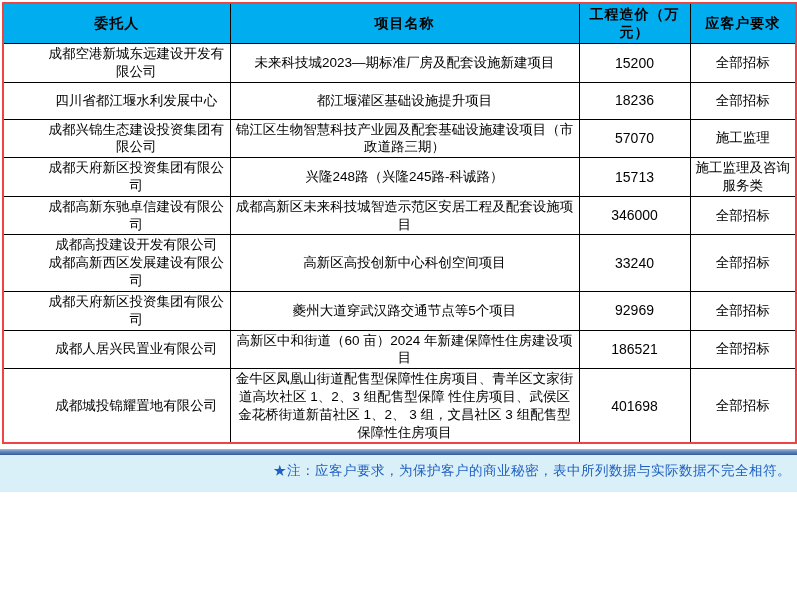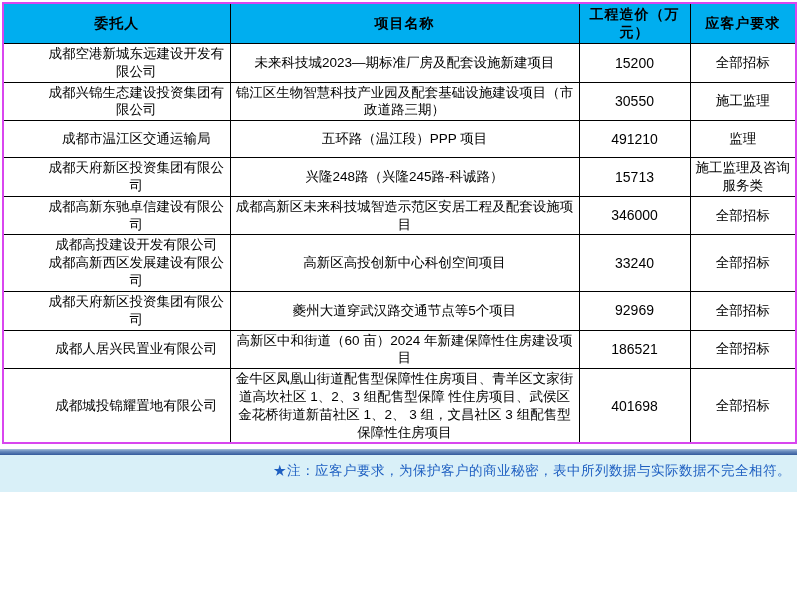--- a/index.html
+++ b/index.html
@@ -6,21 +6,21 @@
   body{
     width:797px;height:595px;overflow:hidden;
     font-family:"Liberation Sans", sans-serif;
     -webkit-font-smoothing:none;
   }
   .wrap{padding:2px 2px 0 2px;}
   table{
     border-collapse:collapse;
     width:793px;
     table-layout:fixed;
-    border:2px solid #d946ef;
+    border:2px solid #ef4444;
   }
   th,td{
     border:1px solid #000;
     text-align:center;
     vertical-align:middle;
     color:#000;
     padding:1px 4px;
     line-height:1.32;
     word-break:break-all;
   }
@@ -79,30 +79,30 @@
       </tr>
     </thead>
     <tbody>
       <tr>
         <td class="client">成都空港新城东远建设开发有限公司</td>
         <td>未来科技城2023—期标准厂房及配套设施新建项目</td>
         <td class="cost">15200</td>
         <td>全部招标</td>
       </tr>
       <tr>
+        <td class="client">四川省都江堰水利发展中心</td>
+        <td>都江堰灌区基础设施提升项目</td>
+        <td class="cost">18236</td>
+        <td>全部招标</td>
+      </tr>
+      <tr>
         <td class="client">成都兴锦生态建设投资集团有限公司</td>
         <td>锦江区生物智慧科技产业园及配套基础设施建设项目（市政道路三期）</td>
-        <td class="cost">30550</td>
+        <td class="cost">57070</td>
         <td>施工监理</td>
-      </tr>
-      <tr>
-        <td class="client">成都市温江区交通运输局</td>
-        <td>五环路（温江段）PPP 项目</td>
-        <td class="cost">491210</td>
-        <td>监理</td>
       </tr>
       <tr>
         <td class="client">成都天府新区投资集团有限公司</td>
         <td>兴隆248路（兴隆245路-科诚路）</td>
         <td class="cost">15713</td>
         <td>施工监理及咨询服务类</td>
       </tr>
       <tr>
         <td class="client">成都高新东驰卓信建设有限公司</td>
         <td>成都高新区未来科技城智造示范区安居工程及配套设施项目</td>

